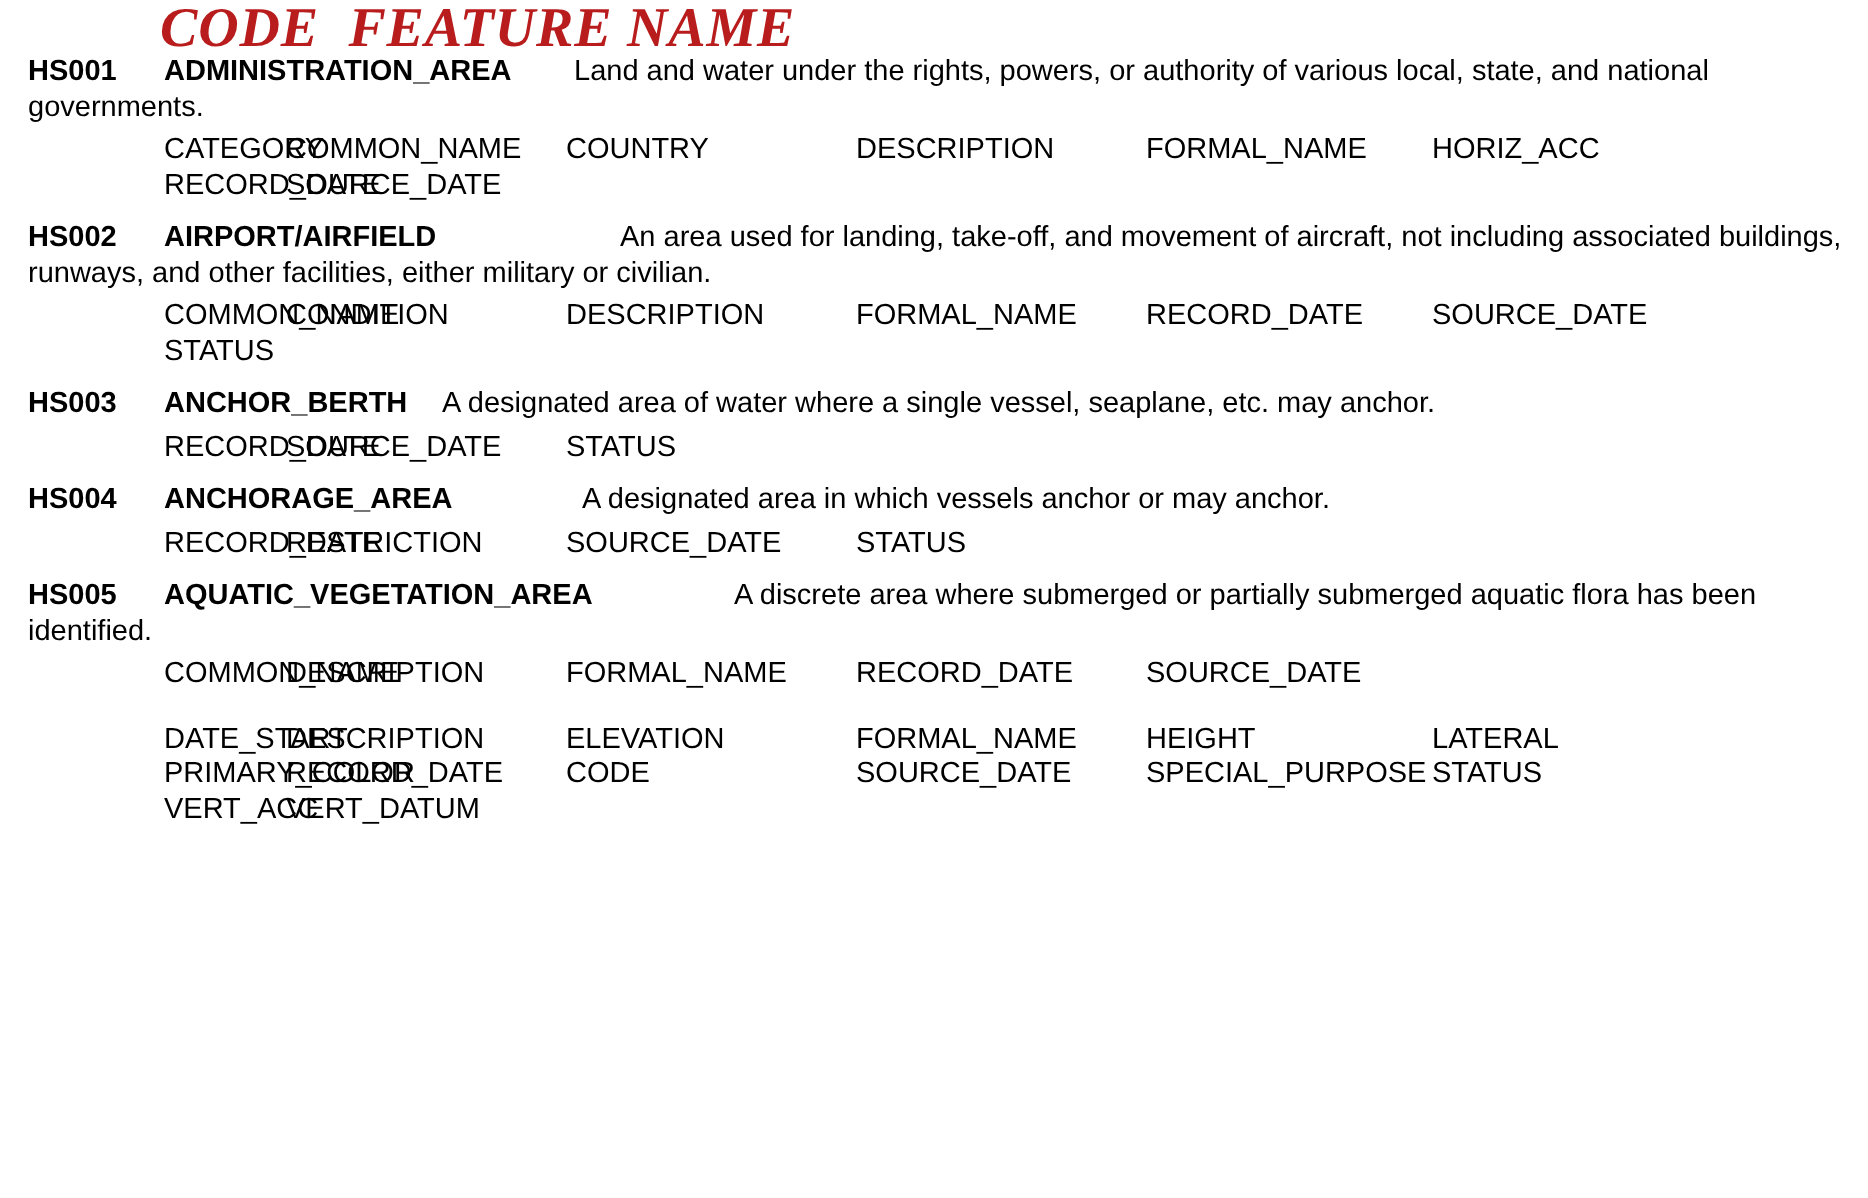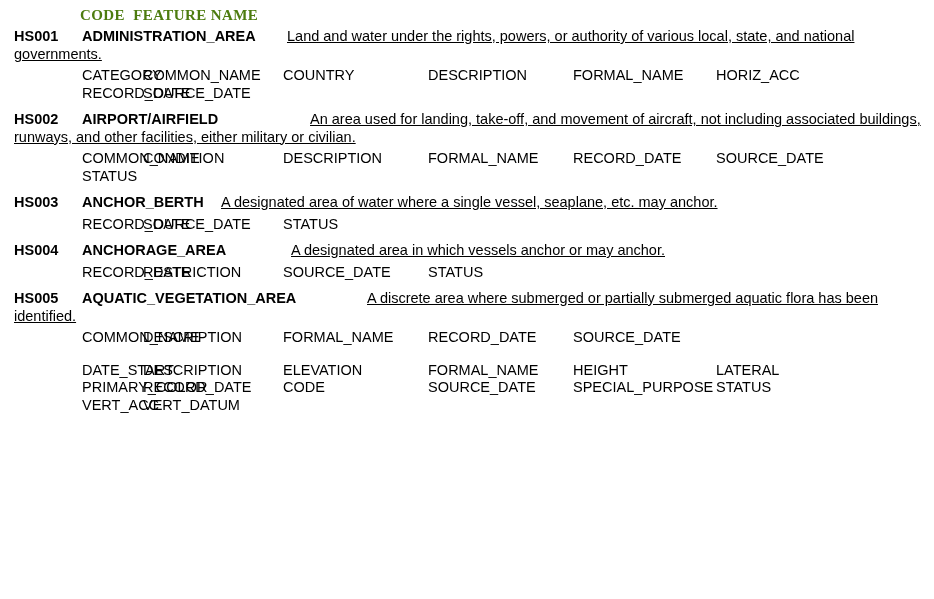--- a/index.html
+++ b/index.html
@@ -22,42 +22,42 @@
     width: 934px;
     height: 599px;
     box-sizing: border-box;
     padding: 0;
   }
 
   
   .doc-title {
     font-family: "Liberation Serif", serif;
     font-weight: bold;
-    font-size: 15px;
-    color: #4d7c0f;
+    font-style: italic;
+    font-size: 28px;
+    color: #b91c1c;
     letter-spacing: 0.4px;
     margin: 0;
     padding: 2px 0 0 80px;
     line-height: 26px;
     white-space: pre;
   }
 
   
   .feature {
     margin: 0;
     padding: 0;
   }
 
   .feature-head {
     font-size: 14.5px;
     line-height: 17.5px;
     margin: 0;
     padding: 0 8px 0 14px;
     text-align: left;
-    text-decoration: underline;
   }
 
   .f-code {
     font-weight: bold;
     display: inline-block;
     width: 68px;
     vertical-align: baseline;
   }
 
   .f-name {

